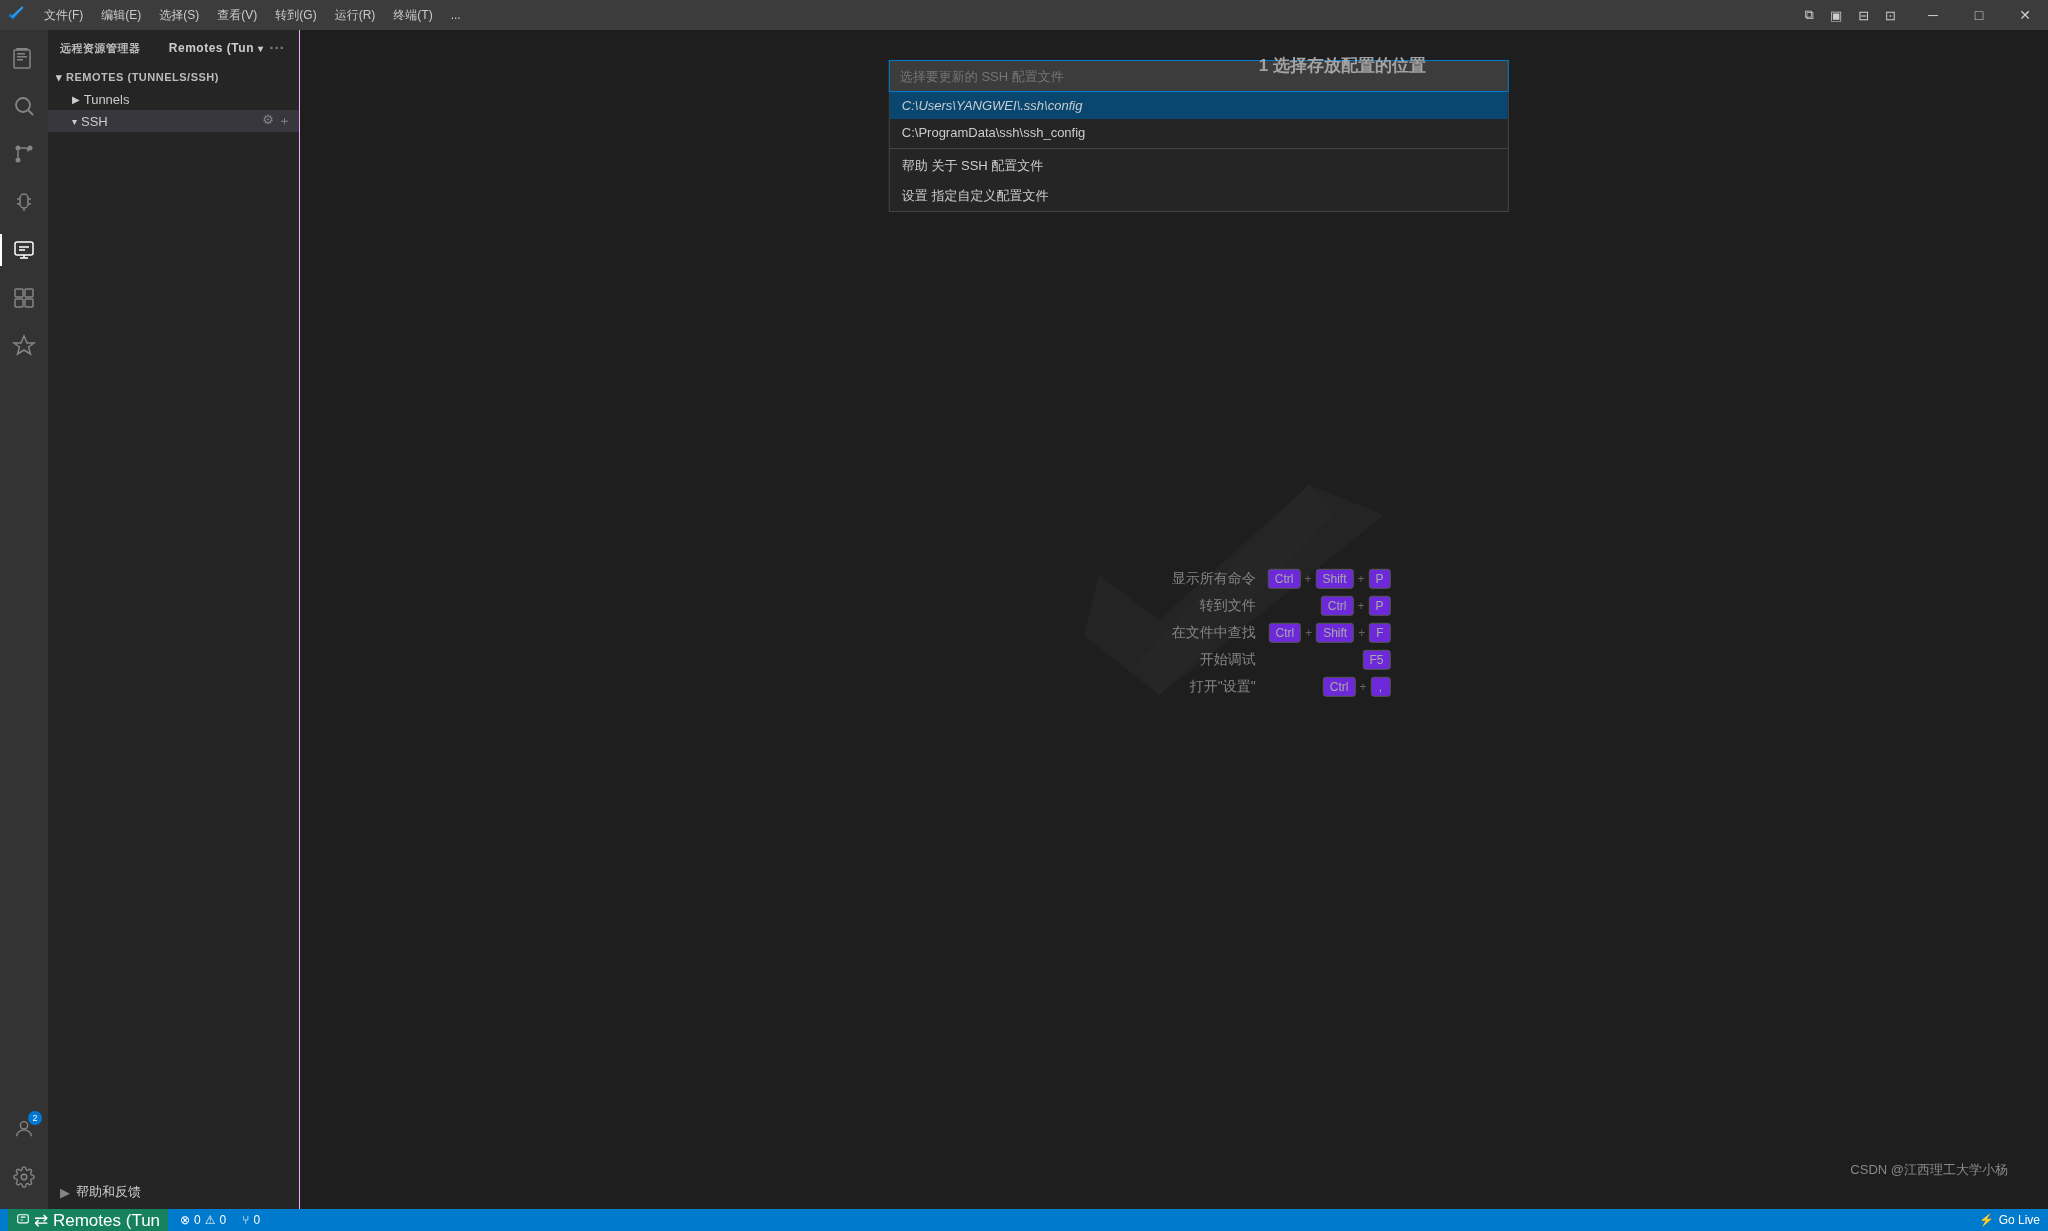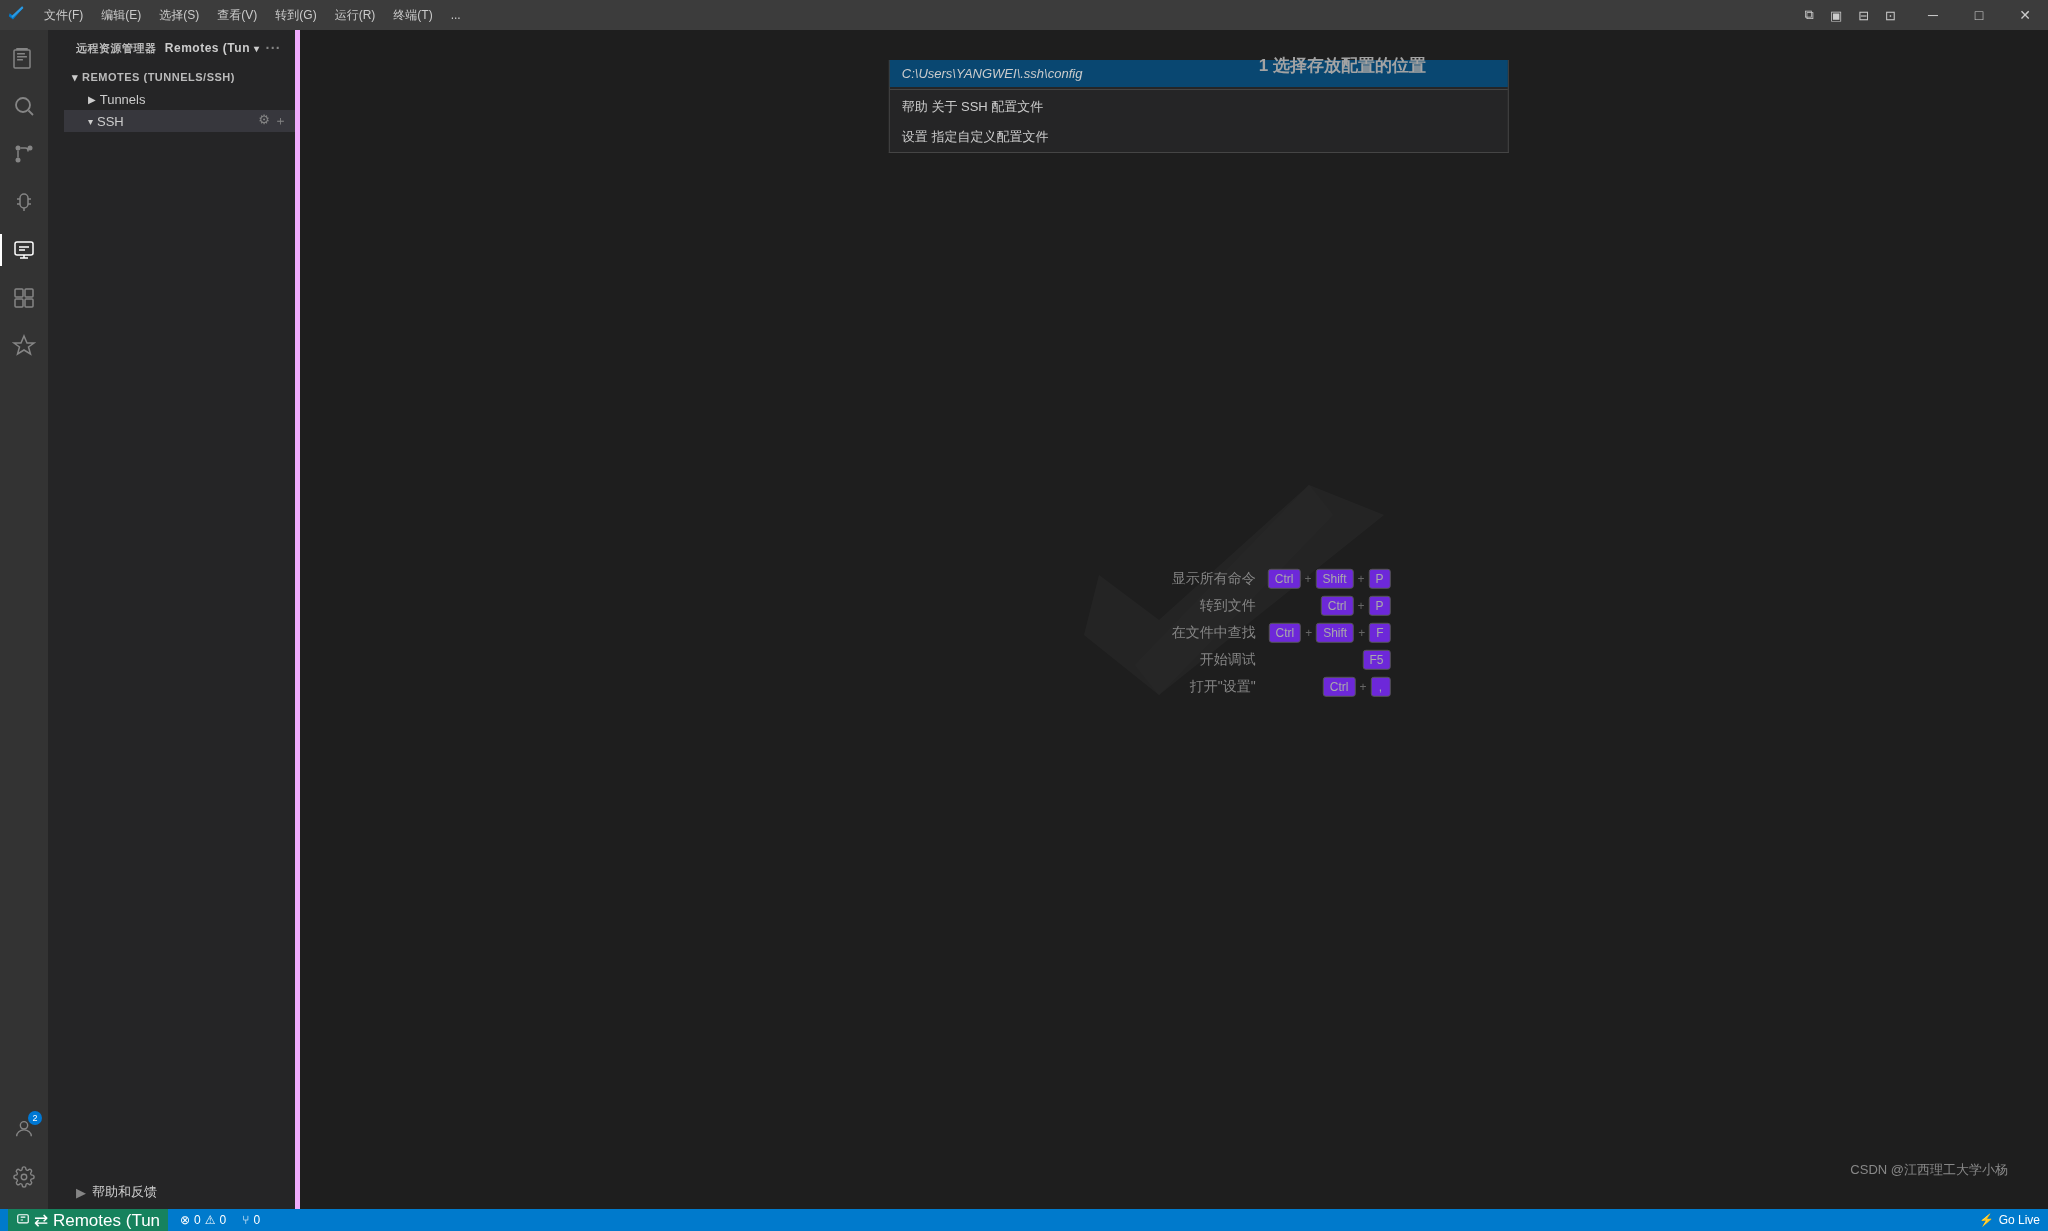--- a/index.html
+++ b/index.html
@@ -130,22 +130,21 @@
       justify-content: center;
       padding: 0 2px;
     }
 
     
     .sidebar {
       width: 252px;
       background: #252526;
       display: flex;
       flex-direction: column;
-      border-right: 5px solid #f0abfc;
-      padding-left: 16px;
+      border-right: 1px solid #f0abfc;
     }
     .sidebar-header {
       height: 36px;
       display: flex;
       align-items: center;
       padding: 0 12px;
       font-size: 11px;
       color: #bbbbbb;
       font-weight: bold;
       letter-spacing: 0.5px;
@@ -591,26 +590,30 @@
         </div>
       </div>
     </div>
 
     <div class="csdn-watermark">
       <span>CSDN @江西理工大学小杨</span>
     </div>
 
     <div class="dropdown-overlay">
       <div class="dropdown-container">
+        <input class="dropdown-input" type="text" readonly="" placeholder="选择要更新的 SSH 配置文件" style="">
         <div class="dropdown-list">
 
           <div class="dropdown-item highlighted">
             <span>C:\Users\YANGWEI\.ssh\config</span>
           </div>
 
+          <div class="dropdown-item">
+            <span>C:\ProgramData\ssh\ssh_config</span>
+          </div>
 
           <div class="dropdown-divider"></div>
 
           <div class="dropdown-item">
             <span>帮助  关于 SSH 配置文件</span>
           </div>
 
           <div class="dropdown-item">
             <span>设置  指定自定义配置文件</span>
           </div>

